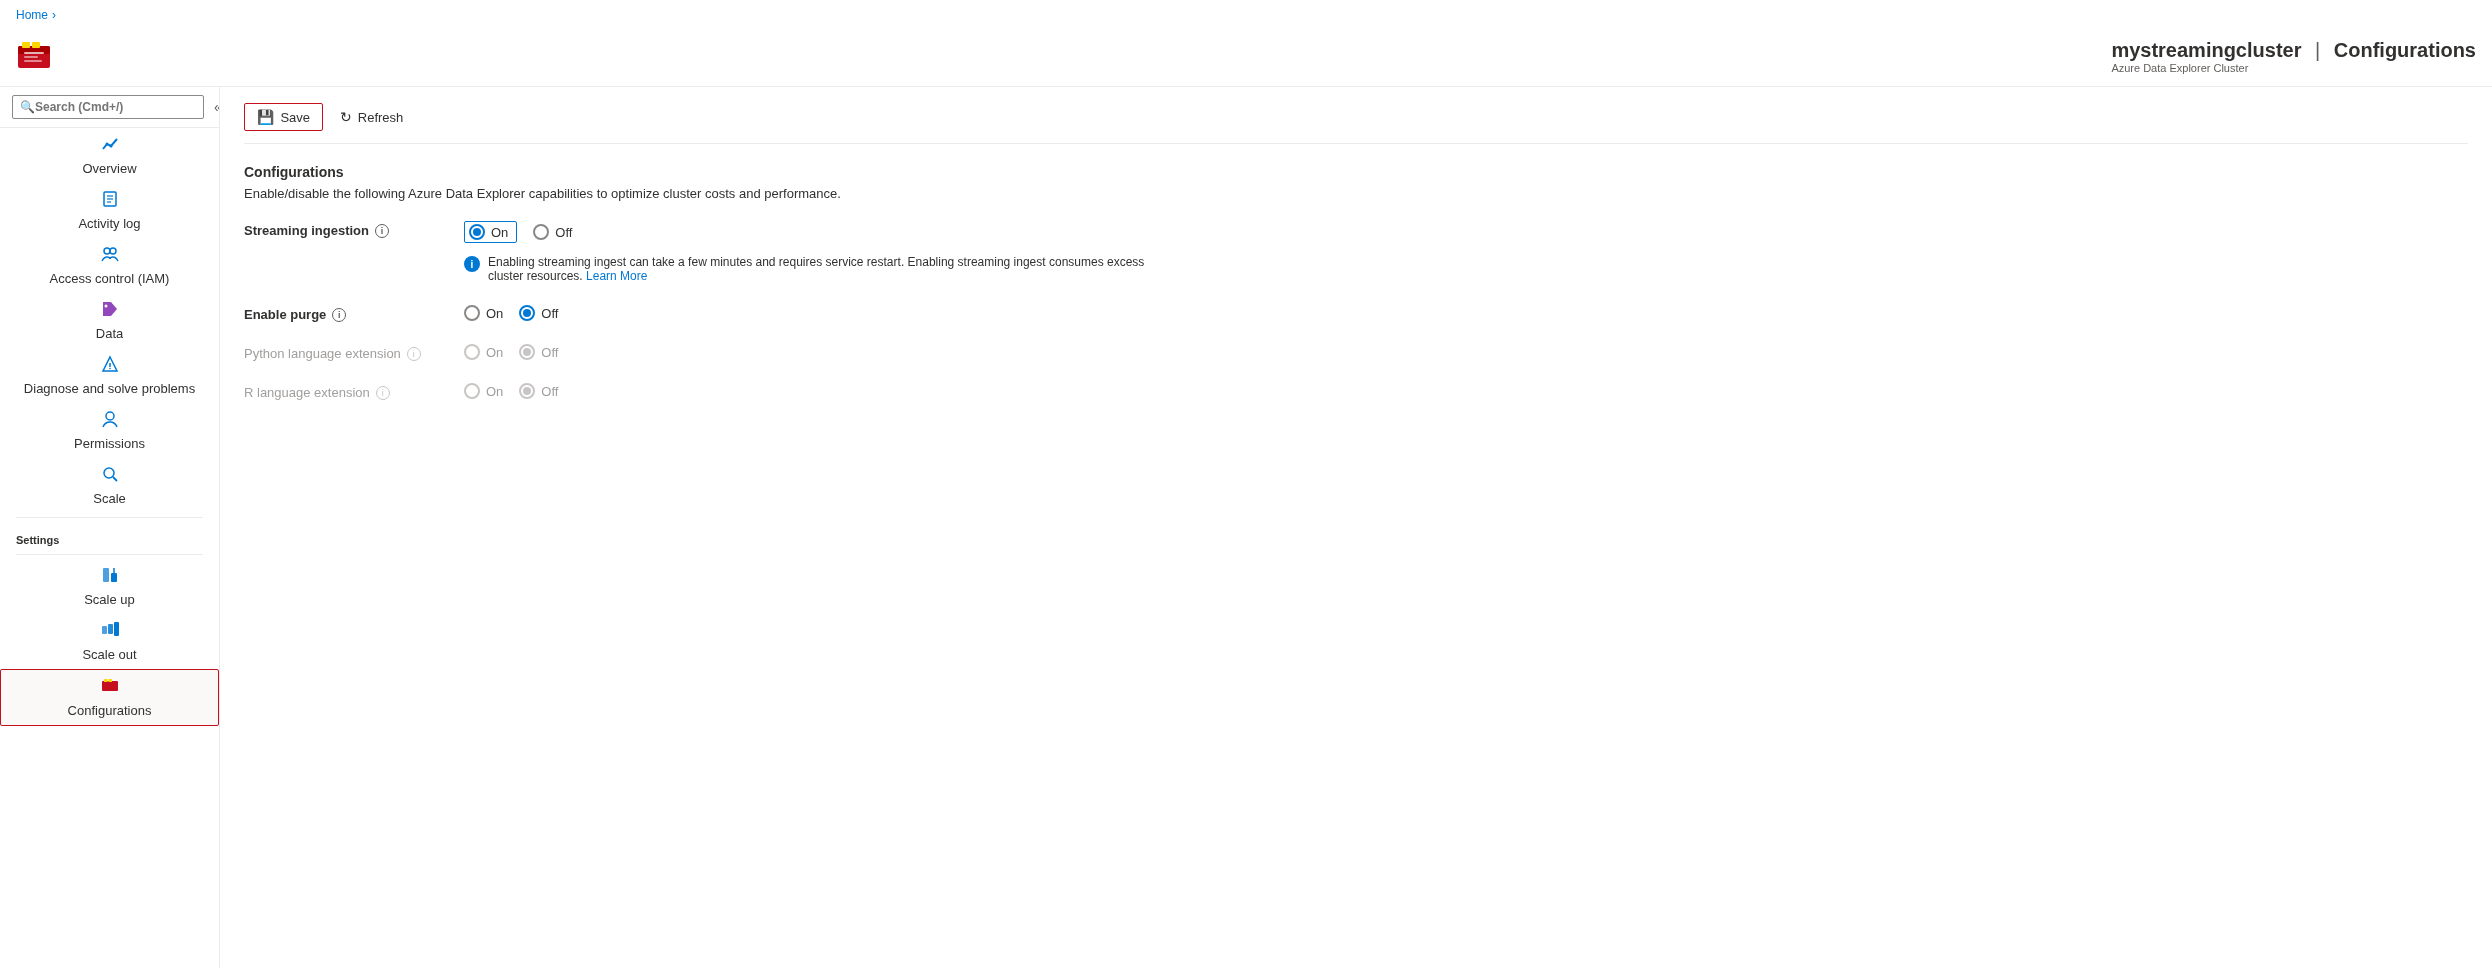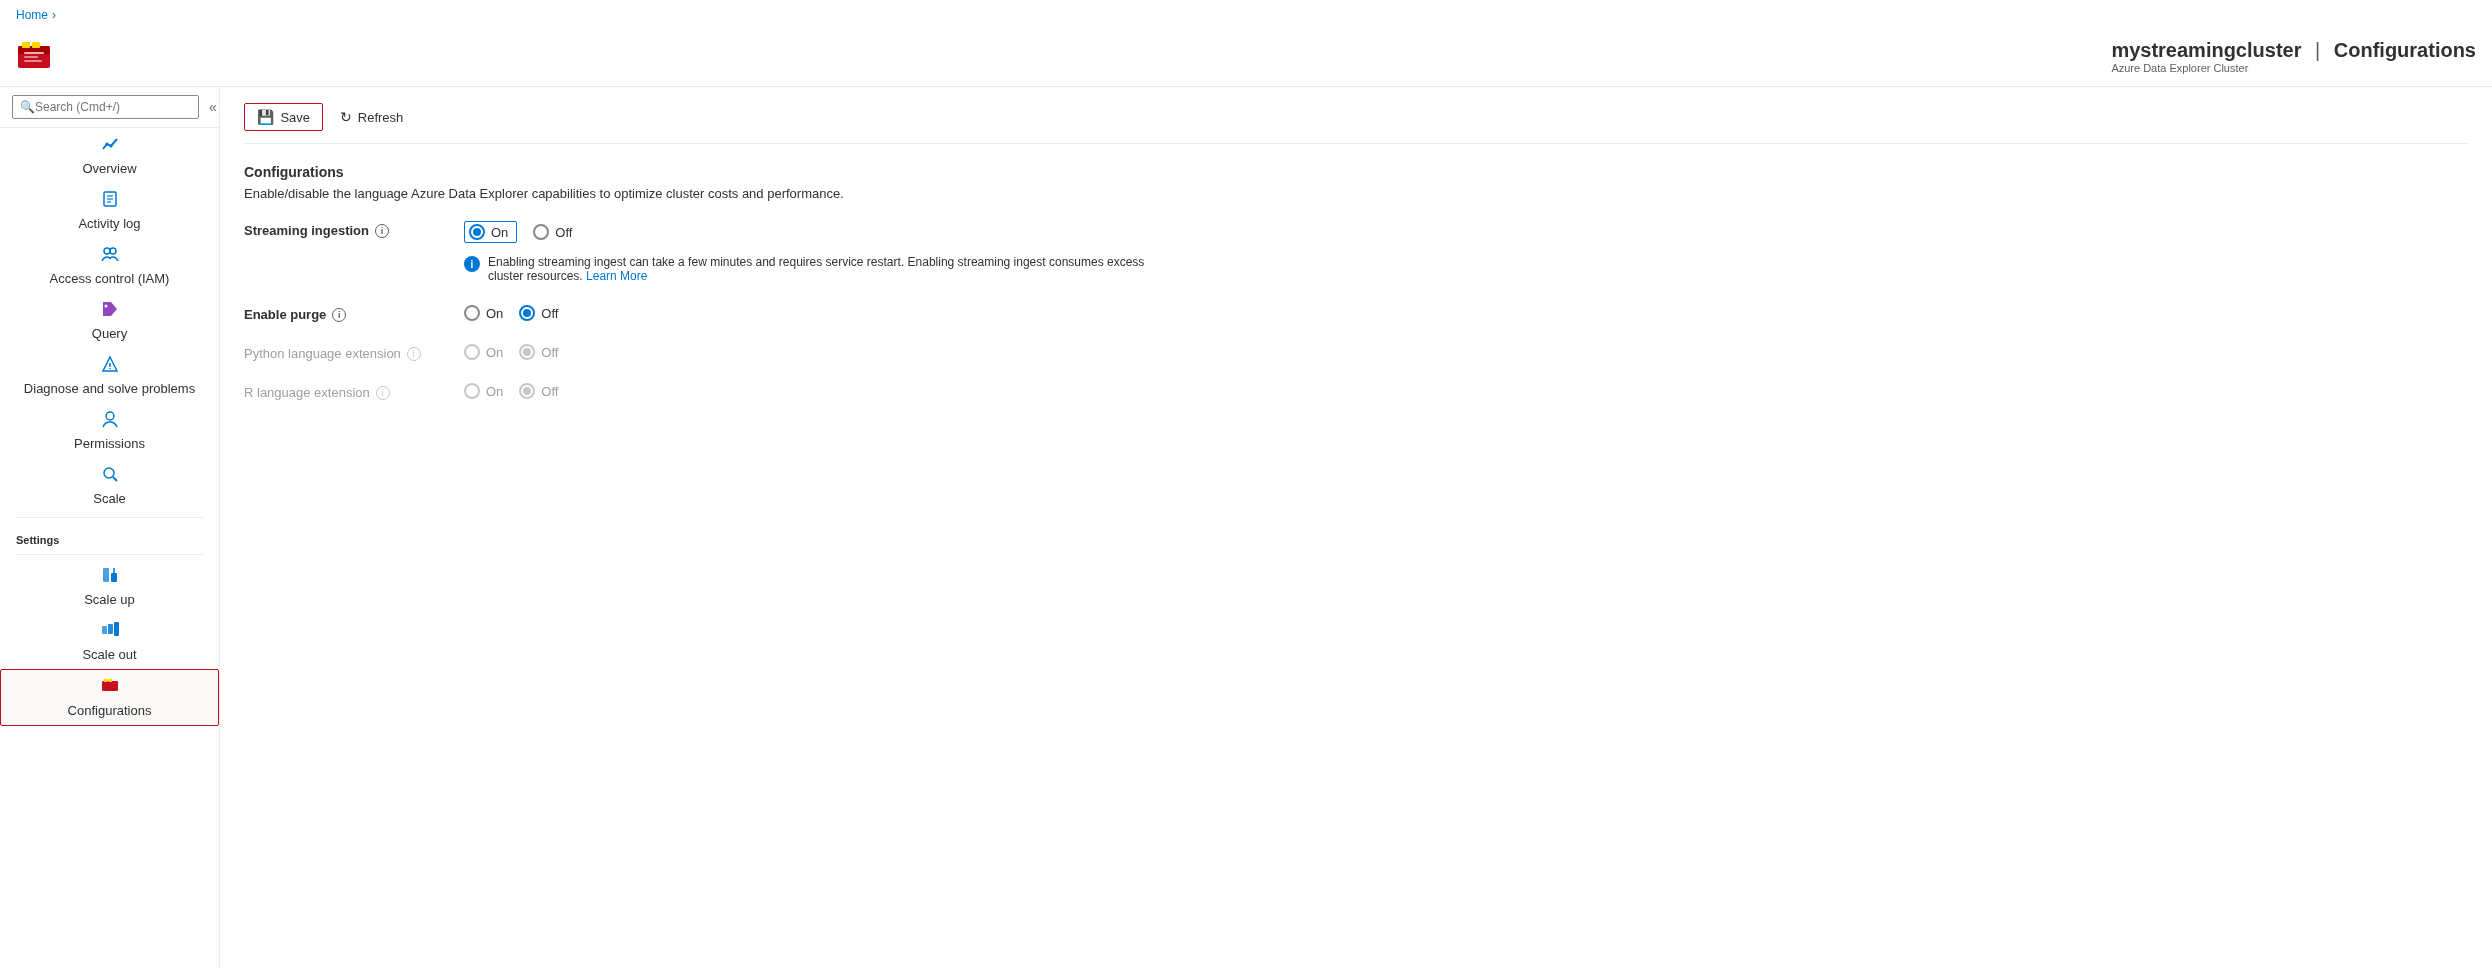--- a/index.html
+++ b/index.html
@@ -51,20 +51,21 @@
       border-bottom: 1px solid #edebe9;
       position: relative;
     }
     .search-bar input {
       border: 1px solid #8a8886;
       border-radius: 2px;
       padding: 4px 8px 4px 24px;
       font-size: 12px;
       width: 199px;
       color: #323130;
+      font-weight: bold;
     }
     .search-bar .search-icon-inner {
       position: absolute;
       left: 20px;
       color: #605e5c;
       font-size: 12px;
     }
     .collapse-btn {
       margin-left: auto;
       cursor: pointer;
@@ -318,21 +319,21 @@
       <span>Access control (IAM)</span>
     </div>
 
     <div class="nav-item">
       <div class="nav-icon">
         <svg width="18" height="18" viewBox="0 0 18 18">
           <path d="M2 2 L10 2 L16 9 L10 16 L2 16 Z" fill="#7719aa" opacity="0.8"></path>
           <circle cx="5" cy="6" r="1.5" fill="#fff"></circle>
         </svg>
       </div>
-      <span>Query</span>
+      <span>Data</span>
     </div>
 
     <div class="nav-item">
       <div class="nav-icon">
         <svg width="18" height="18" viewBox="0 0 18 18">
           <path d="M9 2 L16 16 L2 16 Z" fill="none" stroke="#0078d4" stroke-width="1.5"></path>
           <line x1="9" y1="8" x2="9" y2="12" stroke="#0078d4" stroke-width="1.5"></line>
           <circle cx="9" cy="13.5" r="0.8" fill="#0078d4"></circle>
         </svg>
       </div>
@@ -405,21 +406,21 @@
         <span style="font-size:14px;">💾</span>
         <span>Save</span>
       </button>
       <button class="toolbar-btn-plain">
         <span style="font-size:14px;">↻</span>
         <span>Refresh</span>
       </button>
     </div>
 
     <div class="section-title">Configurations</div>
-    <div class="section-desc">Enable/disable the language Azure Data Explorer capabilities to optimize cluster costs and performance.</div>
+    <div class="section-desc">Enable/disable the following Azure Data Explorer capabilities to optimize cluster costs and performance.</div>
 
     <div class="config-row">
       <div class="config-label">
         <span>Streaming ingestion</span>
         <div class="info-circle">i</div>
       </div>
       <div class="config-controls">
         <div class="radio-group">
           <div class="on-box">
             <div class="radio-input checked-blue"></div>

